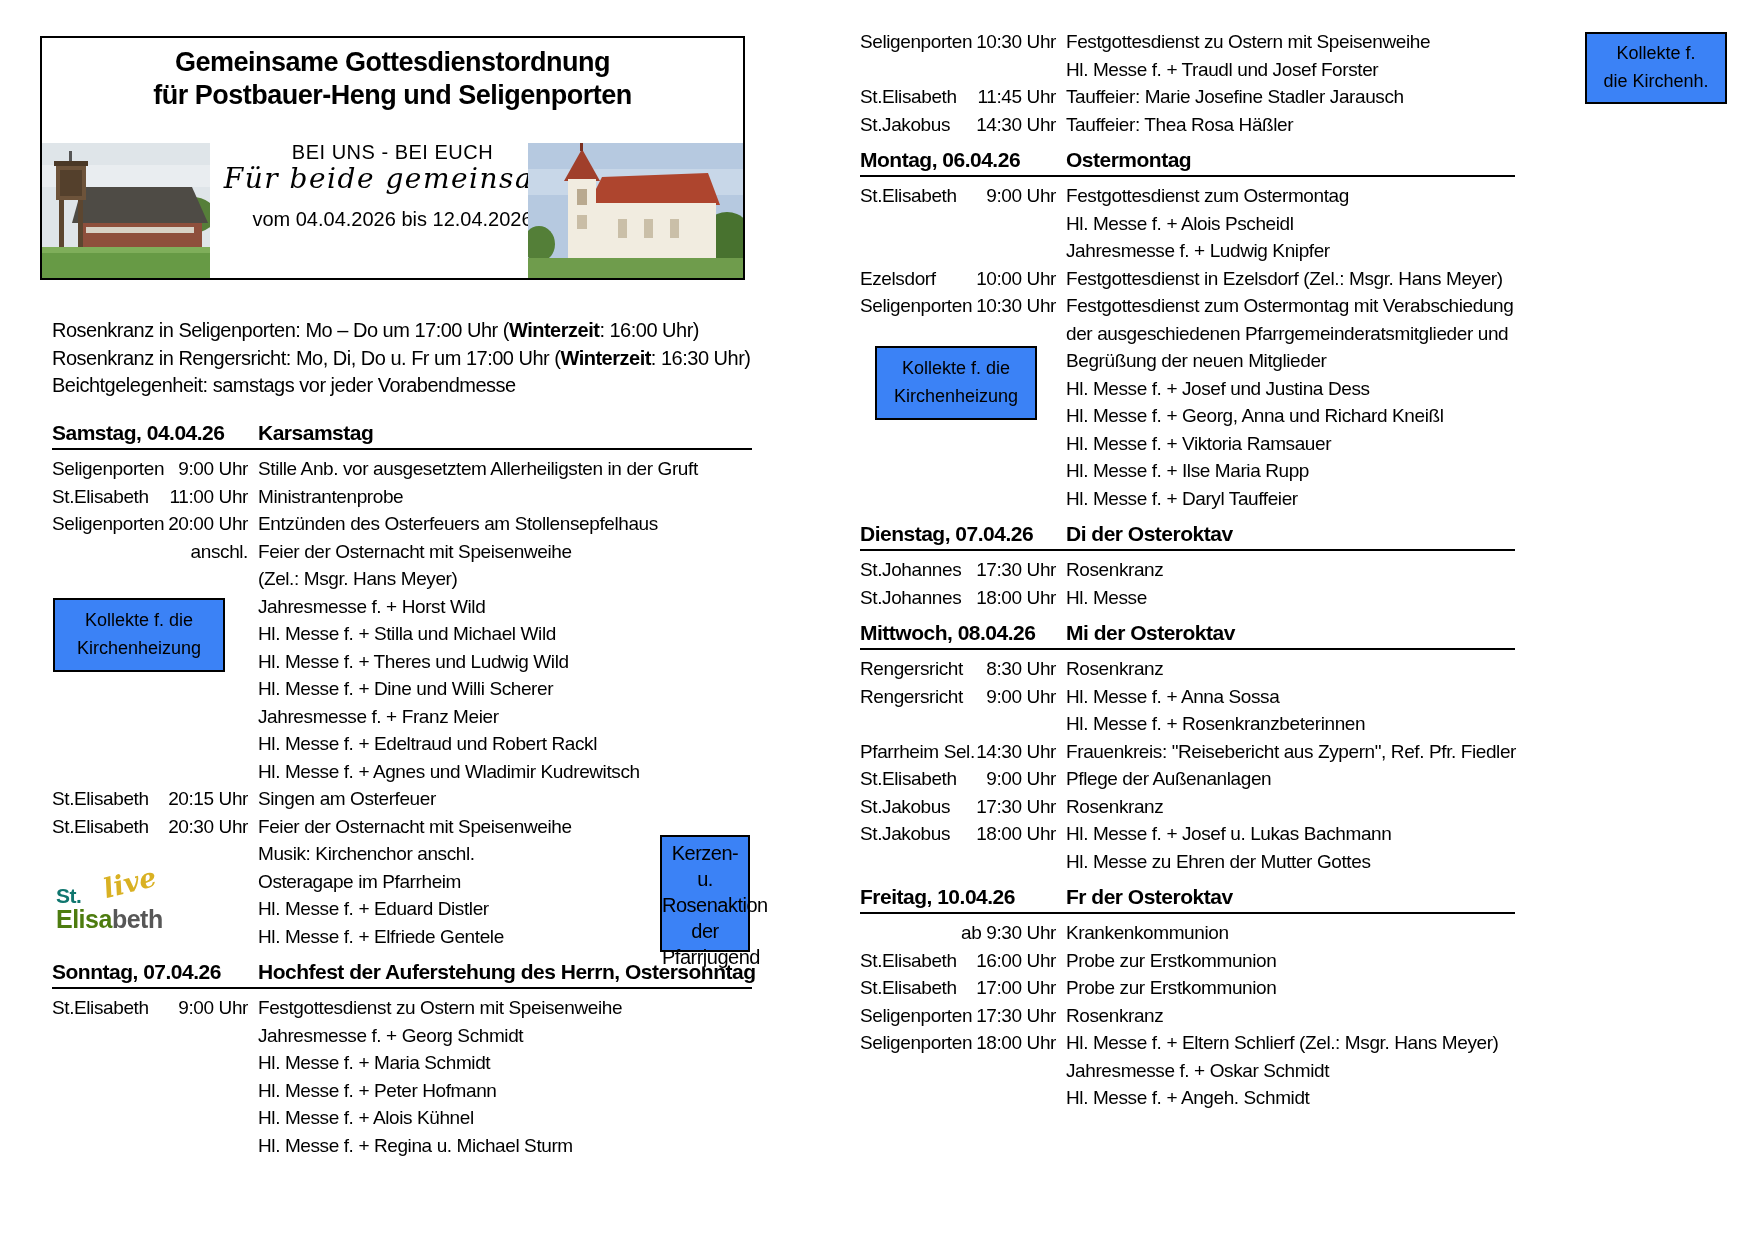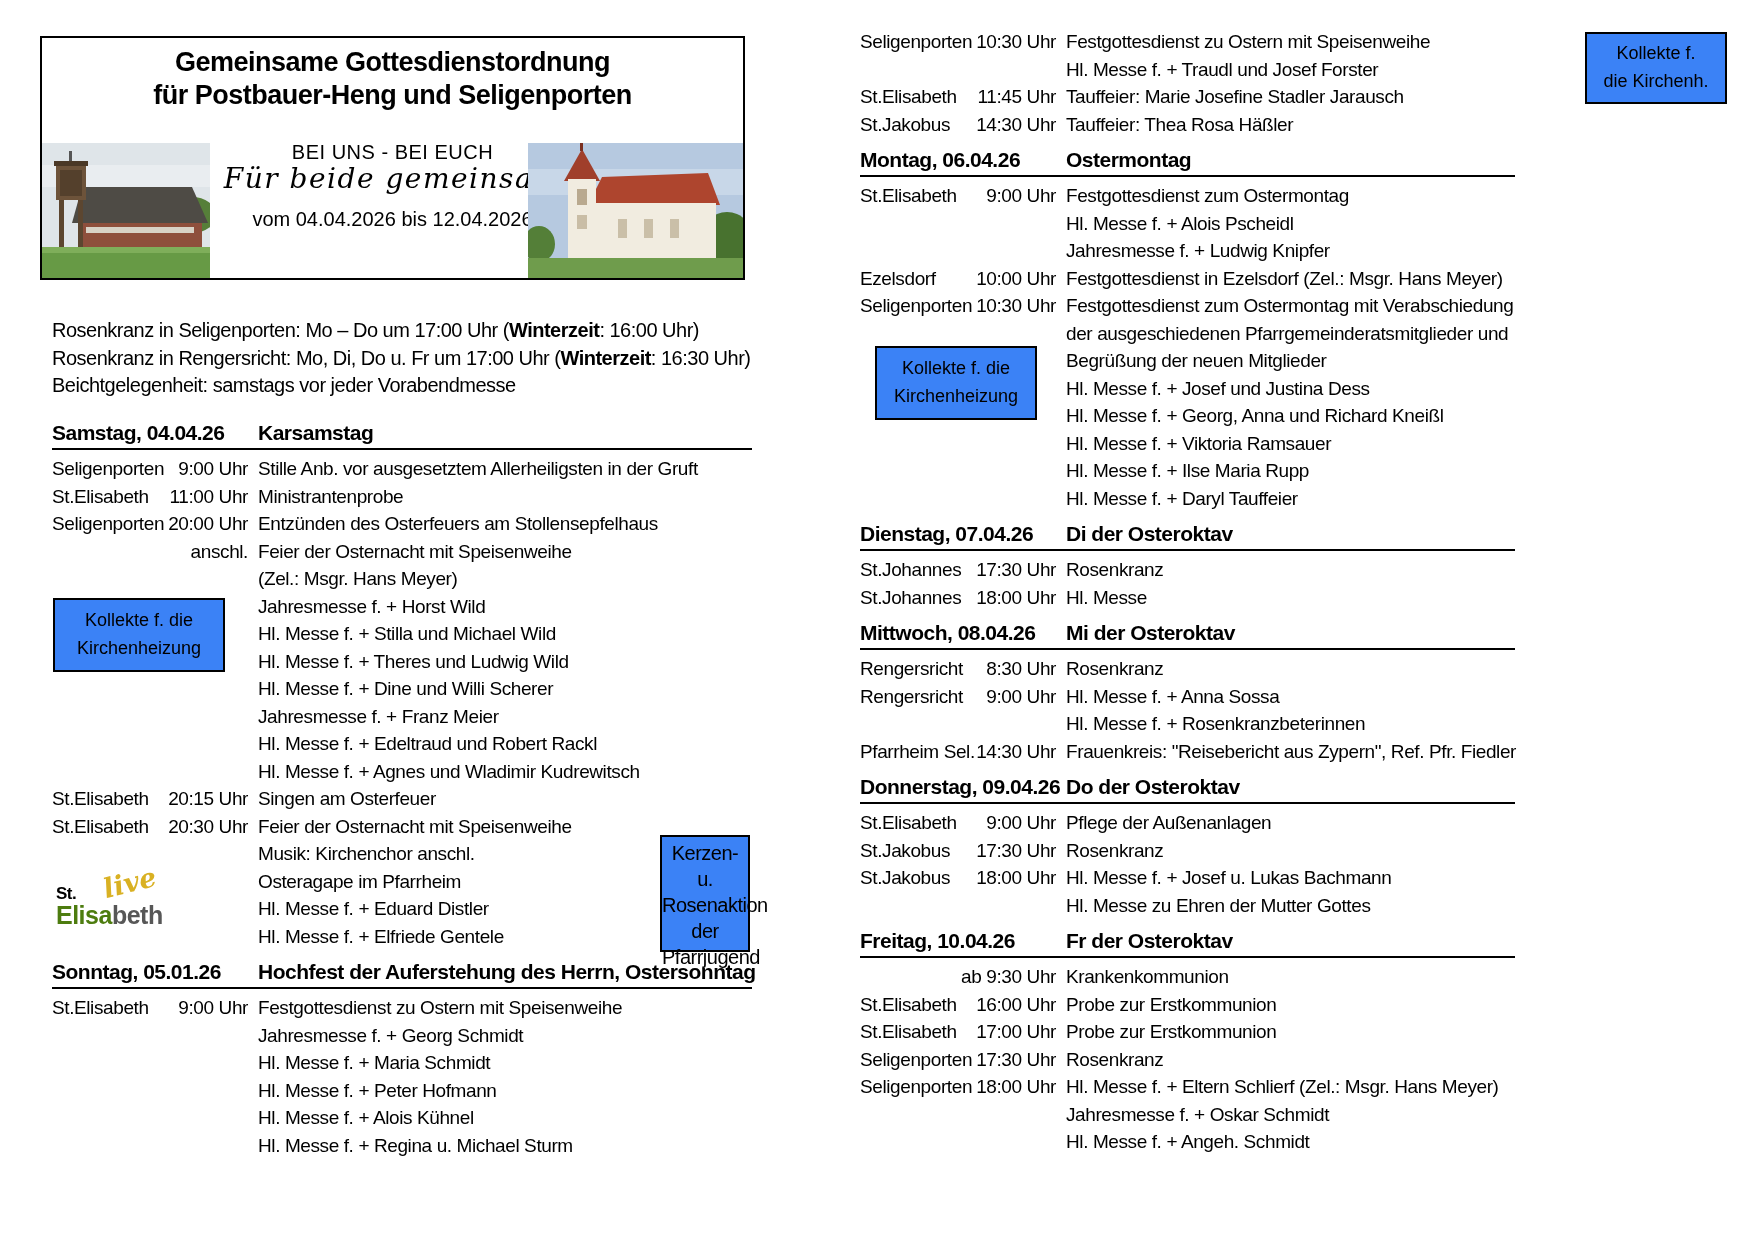--- a/index.html
+++ b/index.html
@@ -38,21 +38,21 @@
 
   
   .note-box { position:absolute; border:2px solid #000; text-align:center; box-sizing:border-box; background:#3b82f6; }
   #box-kollekte-left      { left:53px;   top:598px; width:172px; height:74px;  font-size:18px; line-height:28px; padding-top:6px; }
   #box-kerzen             { left:660px;  top:835px; width:90px;  height:117px; font-size:20px; line-height:26px; padding-top:3px; letter-spacing:-0.5px; }
   #box-kollekte-right-top { left:1585px; top:32px;  width:142px; height:72px;  font-size:18px; line-height:28px; padding-top:5px; }
   #box-kollekte-right-mid { left:875px;  top:346px; width:162px; height:74px;  font-size:18px; line-height:28px; padding-top:6px; }
 
   
   .logo { position:absolute; left:56px; top:884px; width:140px; font-weight:bold; }
-  .logo-st   { color:#000000; font-size:17px; letter-spacing:-0.5px;text-align:center; }
+  .logo-st   { color:#0f766e; font-size:21px; letter-spacing:-0.5px;text-align:center; }
   .logo-live { position:absolute; left:47px; top:-17px; color:#d9b123; font-size:27px;
                font-style:italic; font-family:"DejaVu Serif", serif; transform:rotate(-14deg); display:inline-block; }
   .logo-line2 { font-size:25px; letter-spacing:-0.5px; margin-top:-3px; }
   .logo-elisa { color:#4d7c0f; }
   .logo-beth  { color:#575757; }
 </style>
 </head>
 <body>
 
 <div class="page">
@@ -125,21 +125,21 @@
       <div class="srow"><span class="loc"></span><span class="time"></span><span class="txt">Hl. Messe f. + Dine und Willi Scherer</span></div>
       <div class="srow"><span class="loc"></span><span class="time"></span><span class="txt">Jahresmesse f. + Franz Meier</span></div>
       <div class="srow"><span class="loc"></span><span class="time"></span><span class="txt">Hl. Messe f. + Edeltraud und Robert Rackl</span></div>
       <div class="srow"><span class="loc"></span><span class="time"></span><span class="txt">Hl. Messe f. + Agnes und Wladimir Kudrewitsch</span></div>
       <div class="srow"><span class="loc">St.Elisabeth</span><span class="time">20:15 Uhr</span><span class="txt">Singen am Osterfeuer</span></div>
       <div class="srow"><span class="loc">St.Elisabeth</span><span class="time">20:30 Uhr</span><span class="txt">Feier der Osternacht mit Speisenweihe</span></div>
       <div class="srow"><span class="loc"></span><span class="time"></span><span class="txt">Musik: Kirchenchor anschl.</span></div>
       <div class="srow"><span class="loc"></span><span class="time"></span><span class="txt">Osteragape im Pfarrheim</span></div>
       <div class="srow"><span class="loc"></span><span class="time"></span><span class="txt">Hl. Messe f. + Eduard Distler</span></div>
       <div class="srow"><span class="loc"></span><span class="time"></span><span class="txt">Hl. Messe f. + Elfriede Gentele</span></div>
-      <div class="day-header"><span class="day-date">Sonntag, 05.01.26</span><span class="day-title">Hochfest der Auferstehung des Herrn, Ostersonntag</span></div>
+      <div class="day-header"><span class="day-date">Sonntag, 07.04.26</span><span class="day-title">Hochfest der Auferstehung des Herrn, Ostersonntag</span></div>
       <div class="srow"><span class="loc">St.Elisabeth</span><span class="time">9:00 Uhr</span><span class="txt">Festgottesdienst zu Ostern mit Speisenweihe</span></div>
       <div class="srow"><span class="loc"></span><span class="time"></span><span class="txt">Jahresmesse f. + Georg Schmidt</span></div>
       <div class="srow"><span class="loc"></span><span class="time"></span><span class="txt">Hl. Messe f. + Maria Schmidt</span></div>
       <div class="srow"><span class="loc"></span><span class="time"></span><span class="txt">Hl. Messe f. + Peter Hofmann</span></div>
       <div class="srow"><span class="loc"></span><span class="time"></span><span class="txt">Hl. Messe f. + Alois Kühnel</span></div>
       <div class="srow"><span class="loc"></span><span class="time"></span><span class="txt">Hl. Messe f. + Regina u. Michael Sturm</span></div>
     </div>
   <div id="right-schedule" class="schedule">
       <div class="srow"><span class="loc">Seligenporten</span><span class="time">10:30 Uhr</span><span class="txt">Festgottesdienst zu Ostern mit Speisenweihe</span></div>
       <div class="srow"><span class="loc"></span><span class="time"></span><span class="txt">Hl. Messe f. + Traudl und Josef Forster</span></div>
@@ -159,21 +159,20 @@
       <div class="srow"><span class="loc"></span><span class="time"></span><span class="txt">Hl. Messe f. + Ilse Maria Rupp</span></div>
       <div class="srow"><span class="loc"></span><span class="time"></span><span class="txt">Hl. Messe f. + Daryl Tauffeier</span></div>
       <div class="day-header"><span class="day-date">Dienstag, 07.04.26</span><span class="day-title">Di der Osteroktav</span></div>
       <div class="srow"><span class="loc">St.Johannes</span><span class="time">17:30 Uhr</span><span class="txt">Rosenkranz</span></div>
       <div class="srow"><span class="loc">St.Johannes</span><span class="time">18:00 Uhr</span><span class="txt">Hl. Messe</span></div>
       <div class="day-header"><span class="day-date">Mittwoch, 08.04.26</span><span class="day-title">Mi der Osteroktav</span></div>
       <div class="srow"><span class="loc">Rengersricht</span><span class="time">8:30 Uhr</span><span class="txt">Rosenkranz</span></div>
       <div class="srow"><span class="loc">Rengersricht</span><span class="time">9:00 Uhr</span><span class="txt">Hl. Messe f. + Anna Sossa</span></div>
       <div class="srow"><span class="loc"></span><span class="time"></span><span class="txt">Hl. Messe f. + Rosenkranzbeterinnen</span></div>
       <div class="srow"><span class="loc">Pfarrheim Sel.</span><span class="time">14:30 Uhr</span><span class="txt">Frauenkreis: "Reisebericht aus Zypern", Ref. Pfr. Fiedler</span></div>
-      <div class="day-header"><span class="day-date">Donnerstag, 09.04.26</span><span class="day-title">Do der Osteroktav</span></div>
       <div class="srow"><span class="loc">St.Elisabeth</span><span class="time">9:00 Uhr</span><span class="txt">Pflege der Außenanlagen</span></div>
       <div class="srow"><span class="loc">St.Jakobus</span><span class="time">17:30 Uhr</span><span class="txt">Rosenkranz</span></div>
       <div class="srow"><span class="loc">St.Jakobus</span><span class="time">18:00 Uhr</span><span class="txt">Hl. Messe f. + Josef u. Lukas Bachmann</span></div>
       <div class="srow"><span class="loc"></span><span class="time"></span><span class="txt">Hl. Messe zu Ehren der Mutter Gottes</span></div>
       <div class="day-header"><span class="day-date">Freitag, 10.04.26</span><span class="day-title">Fr der Osteroktav</span></div>
       <div class="srow"><span class="loc"></span><span class="time">ab 9:30 Uhr</span><span class="txt">Krankenkommunion</span></div>
       <div class="srow"><span class="loc">St.Elisabeth</span><span class="time">16:00 Uhr</span><span class="txt">Probe zur Erstkommunion</span></div>
       <div class="srow"><span class="loc">St.Elisabeth</span><span class="time">17:00 Uhr</span><span class="txt">Probe zur Erstkommunion</span></div>
       <div class="srow"><span class="loc">Seligenporten</span><span class="time">17:30 Uhr</span><span class="txt">Rosenkranz</span></div>
       <div class="srow"><span class="loc">Seligenporten</span><span class="time">18:00 Uhr</span><span class="txt">Hl. Messe f. + Eltern Schlierf (Zel.: Msgr. Hans Meyer)</span></div>

